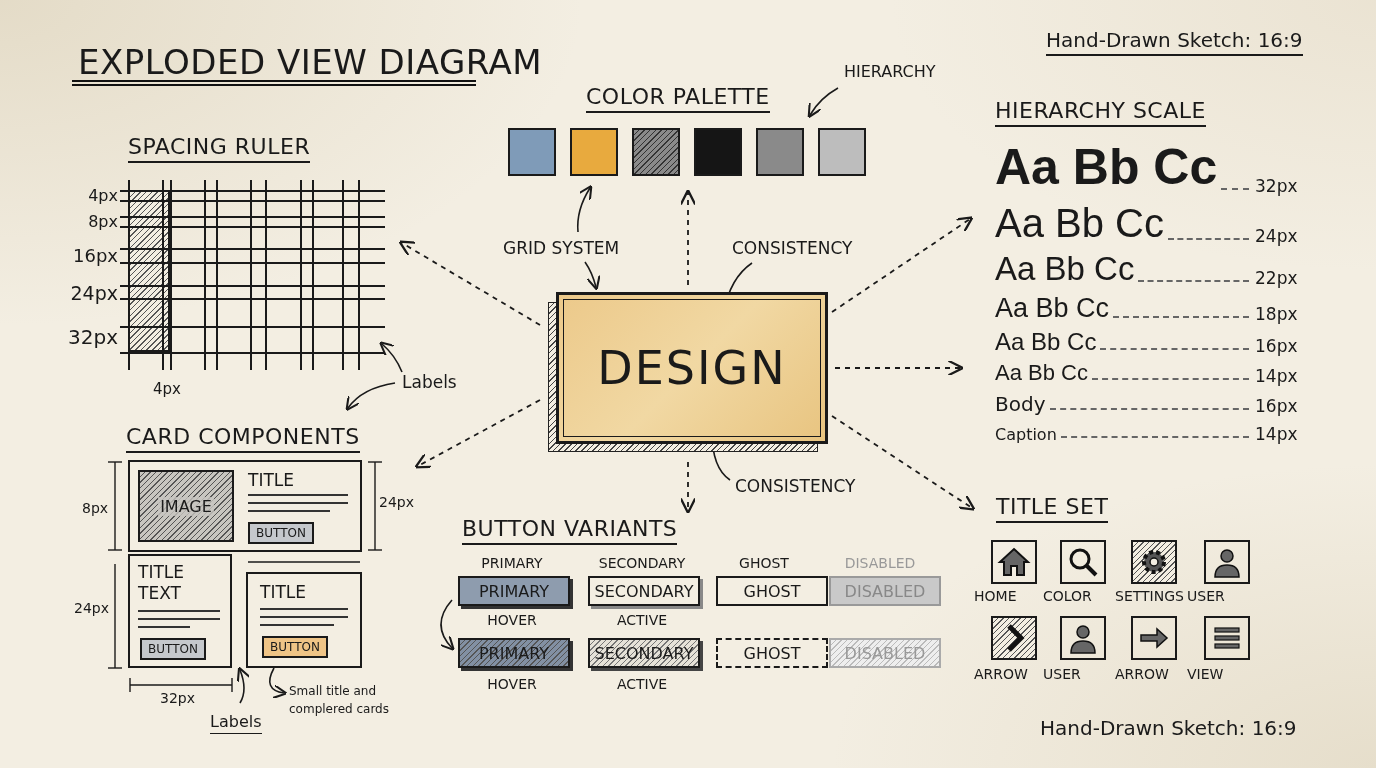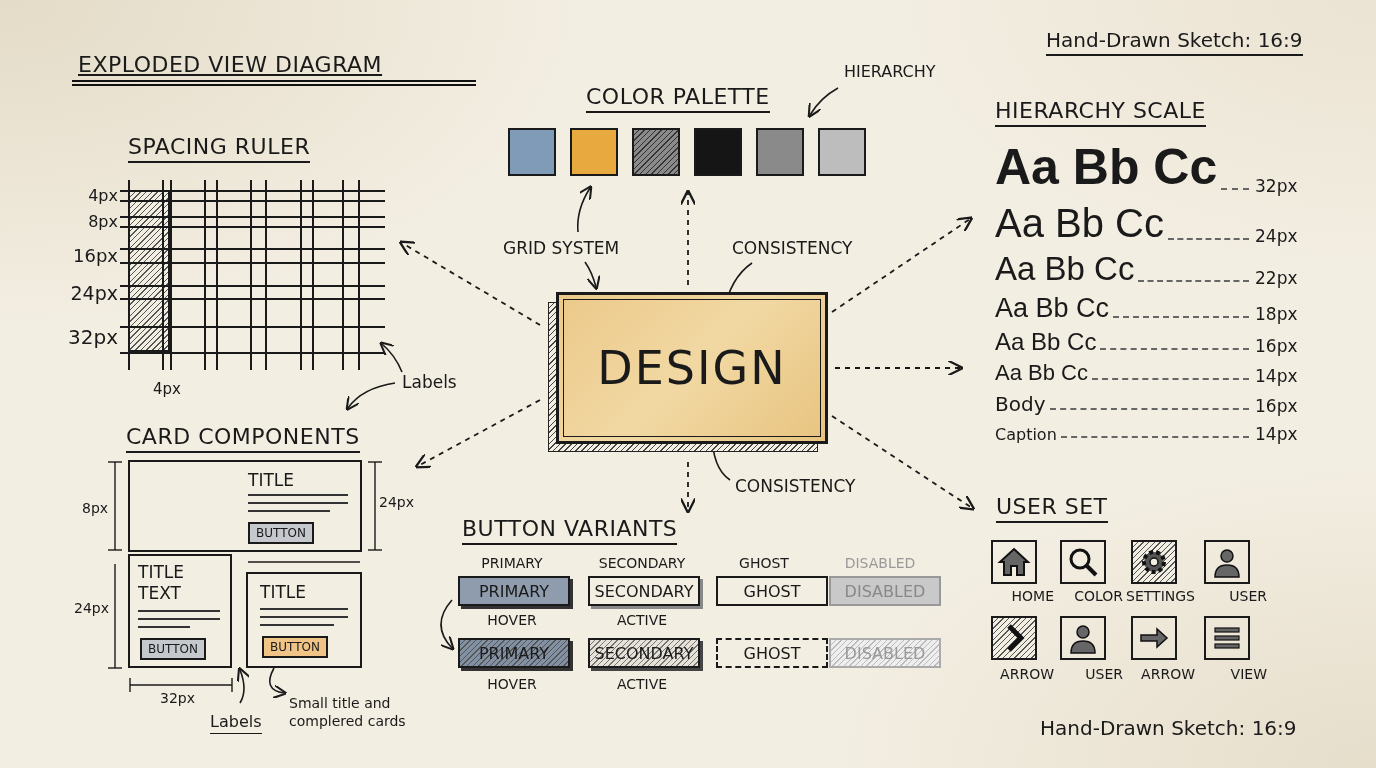--- a/index.html
+++ b/index.html
@@ -14,21 +14,21 @@
     position: absolute; inset: 0;
     background:
       radial-gradient(ellipse at 0% 0%, rgba(200,185,150,0.35), transparent 30%),
       radial-gradient(ellipse at 100% 100%, rgba(200,185,150,0.30), transparent 28%),
       radial-gradient(ellipse at 100% 0%, rgba(210,195,165,0.25), transparent 25%),
       #f3eee2;
   }
   .abs { position: absolute; }
   .h { font-family: "DejaVu Sans", sans-serif; letter-spacing: 0.5px; }
   .ul { border-bottom: 2px solid #1a1a1a; padding-bottom: 2px; }
-  .title-main { left: 78px; top: 52px; font-size: 22px; text-decoration: underline; }
+  .title-main { left: 78px; top: 42px; font-size: 34px; }
   .title-main-line { left: 72px; top: 80px; width: 404px; height: 6px; border-top: 2px solid #111; border-bottom: 2px solid #111; }
   .corner-tag { font-size: 20px; }
   .sec-title { font-size: 22px; }
 
   
   .ruler { left: 120px; top: 180px; width: 265px; height: 190px; }
   .ruler .hl { position: absolute; left: 0; height: 1.5px; background: #1a1a1a; width: 265px; }
   .ruler .vl { position: absolute; top: 0; width: 1.5px; background: #1a1a1a; height: 190px; }
   .ruler .hatch { position: absolute; left: 8px; top: 10px; width: 42px; height: 162px;
      border: 2px solid #1a1a1a;
@@ -64,21 +64,21 @@
   .img-hatch span { background: rgba(200,198,192,0.8); padding: 0 2px; }
   .dim { font-size: 14px; }
 
   
   .bv-label { font-size: 14px; text-align: center; width: 112px; }
   .bv-btn { position: absolute; width: 112px; height: 30px; border: 2px solid #1a1a1a;
     display: flex; align-items: center; justify-content: center; font-size: 16px; }
 
   
   .icon-box { position: absolute; width: 46px; height: 44px; border: 2px solid #1a1a1a; display: flex; align-items: center; justify-content: center; }
-  .icon-label { position: absolute; font-size: 14px; text-align: right; width: 80px; }
+  .icon-label { position: absolute; font-size: 14px; text-align: left; width: 80px; }
   .hatch-bg { background: repeating-linear-gradient(135deg, #f3eee2 0 3px, #555 3px 4px); }
 
   .note { font-size: 17px; }
   svg.overlay { position: absolute; left: 0; top: 0; pointer-events: none; }
 </style>
 </head>
 <body>
 
 <div class="paper"></div>
 
@@ -116,21 +116,21 @@
     <path d="M452,600 Q430,625 452,648" marker-end="url(#ah)"></path>
   </g>
 </svg>
 
 <div class="abs note" style="left:844px; top:62px; font-size:16px;">HIERARCHY</div>
 <div class="abs note" style="left:503px; top:238px;">GRID SYSTEM</div>
 <div class="abs note" style="left:732px; top:238px;">CONSISTENCY</div>
 <div class="abs note" style="left:735px; top:476px;">CONSISTENCY</div>
 <div class="abs note" style="left:402px; top:372px;">Labels</div>
 <div class="abs note ul" style="left:210px; top:712px; font-size:16px; border-bottom-width:1.5px;">Labels</div>
-<div class="abs" style="left:289px; top:682px; font-size:14px; line-height:18px;margin-top:12px;">
+<div class="abs" style="left:289px; top:682px; font-size:12px; line-height:18px;">
   <div>Small title and</div>
   <div>complered cards</div>
 </div>
 
 <div class="abs h sec-title ul" style="left:128px; top:134px;">SPACING RULER</div>
 <div class="abs ruler">
   <div class="hatch"></div>
   <div class="hl" style="top:10px"></div>
     <div class="hl" style="top:20px"></div>
   <div class="hl" style="top:36px"></div>
@@ -217,20 +217,23 @@
   <div class="typo-row" style="height:28px">
     <span class="sample" style="font-size:16px; font-family:'DejaVu Sans',sans-serif;">Caption</span>
     <span class="dash"></span>
       <span class="size">14px</span>
   </div>
 </div>
 
 <div class="abs h sec-title ul" style="left:126px; top:416px;margin-top:8px;">CARD COMPONENTS</div>
 
 <div class="card" style="left:128px; top:460px; width:234px; height:92px;">
+  <div class="img-hatch" style="left:8px; top:8px; width:96px; height:72px;">
+      <span>IMAGE</span>
+    </div>
   <div class="abs" style="left:118px; top:8px; font-size:17px;">TITLE</div>
   <div class="line" style="left:118px; top:32px; width:100px;"></div>
   <div class="line" style="left:118px; top:40px; width:100px;"></div>
   <div class="line" style="left:118px; top:48px; width:82px;"></div>
   <div class="btn-s" style="left:118px; top:60px;">BUTTON</div>
 </div>
 
 <div class="card" style="left:128px; top:554px; width:104px; height:114px;">
   <div class="abs" style="left:8px; top:6px; font-size:17px; line-height:21px;">
     <div>TITLE</div>
@@ -286,21 +289,21 @@
 <div class="abs bv-label" style="left:586px; top:612px;">ACTIVE</div>
 
 <div class="bv-btn" style="left:458px; top:638px; background:repeating-linear-gradient(135deg,#8290a3 0 3px,#555 3px 4px); box-shadow:3px 3px 0 #333;">PRIMARY</div>
 <div class="bv-btn" style="left:588px; top:638px; background:repeating-linear-gradient(135deg,#e6e2d8 0 3px,#777 3px 4px); box-shadow:3px 3px 0 #444;">SECONDARY</div>
 <div class="bv-btn" style="left:716px; top:638px; border-style:dashed;">GHOST</div>
 <div class="bv-btn" style="left:829px; top:638px; background:repeating-linear-gradient(135deg,#eee 0 3px,#bbb 3px 4px); color:#999; border-color:#aaa;">DISABLED</div>
 
 <div class="abs bv-label" style="left:456px; top:676px;">HOVER</div>
 <div class="abs bv-label" style="left:586px; top:676px;">ACTIVE</div>
 
-<div class="abs h sec-title ul" style="left:996px; top:494px;">USER SET</div>
+<div class="abs h sec-title ul" style="left:996px; top:494px;">TITLE SET</div>
 
 <div class="icon-box" style="left:991px; top:540px;">
   <svg width="34" height="32" viewBox="0 0 34 32">
       <path d="M3,16 L17,3 L31,16 L27,16 L27,29 L20,29 L20,20 L14,20 L14,29 L7,29 L7,16 Z" fill="#666" stroke="#111" stroke-width="2"></path>
     </svg>
 </div>
 <div class="icon-box" style="left:1060px; top:540px;">
   <svg width="34" height="32" viewBox="0 0 34 32">
       <circle cx="14" cy="13" r="9" fill="none" stroke="#111" stroke-width="3"></circle>
       <line x1="21" y1="20" x2="30" y2="29" stroke="#111" stroke-width="4"></line>

